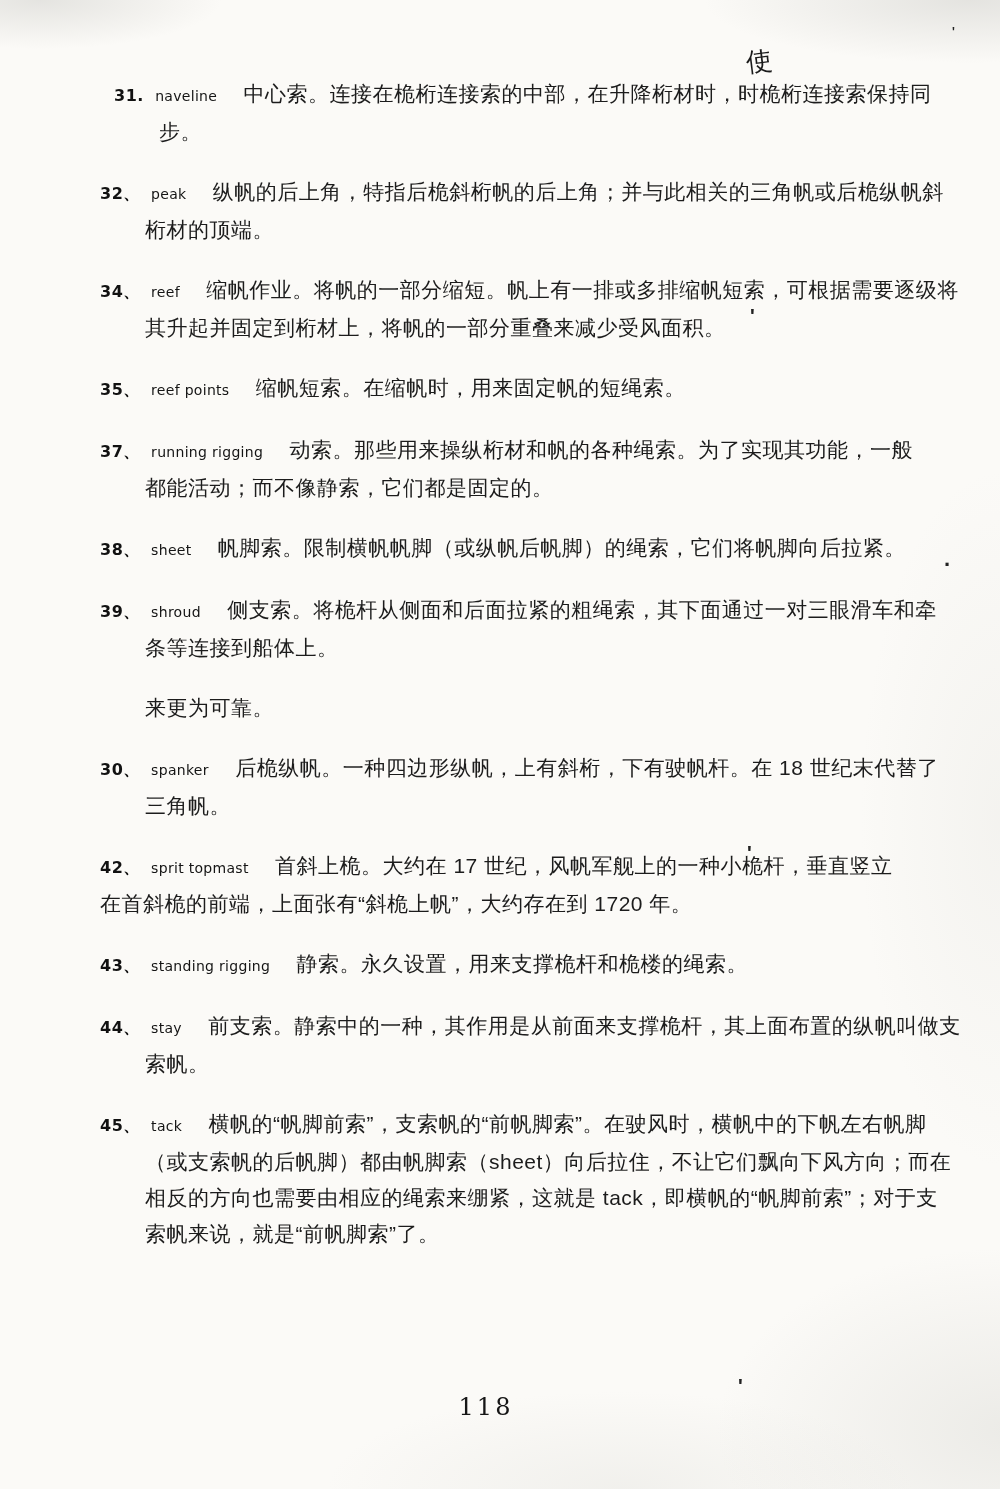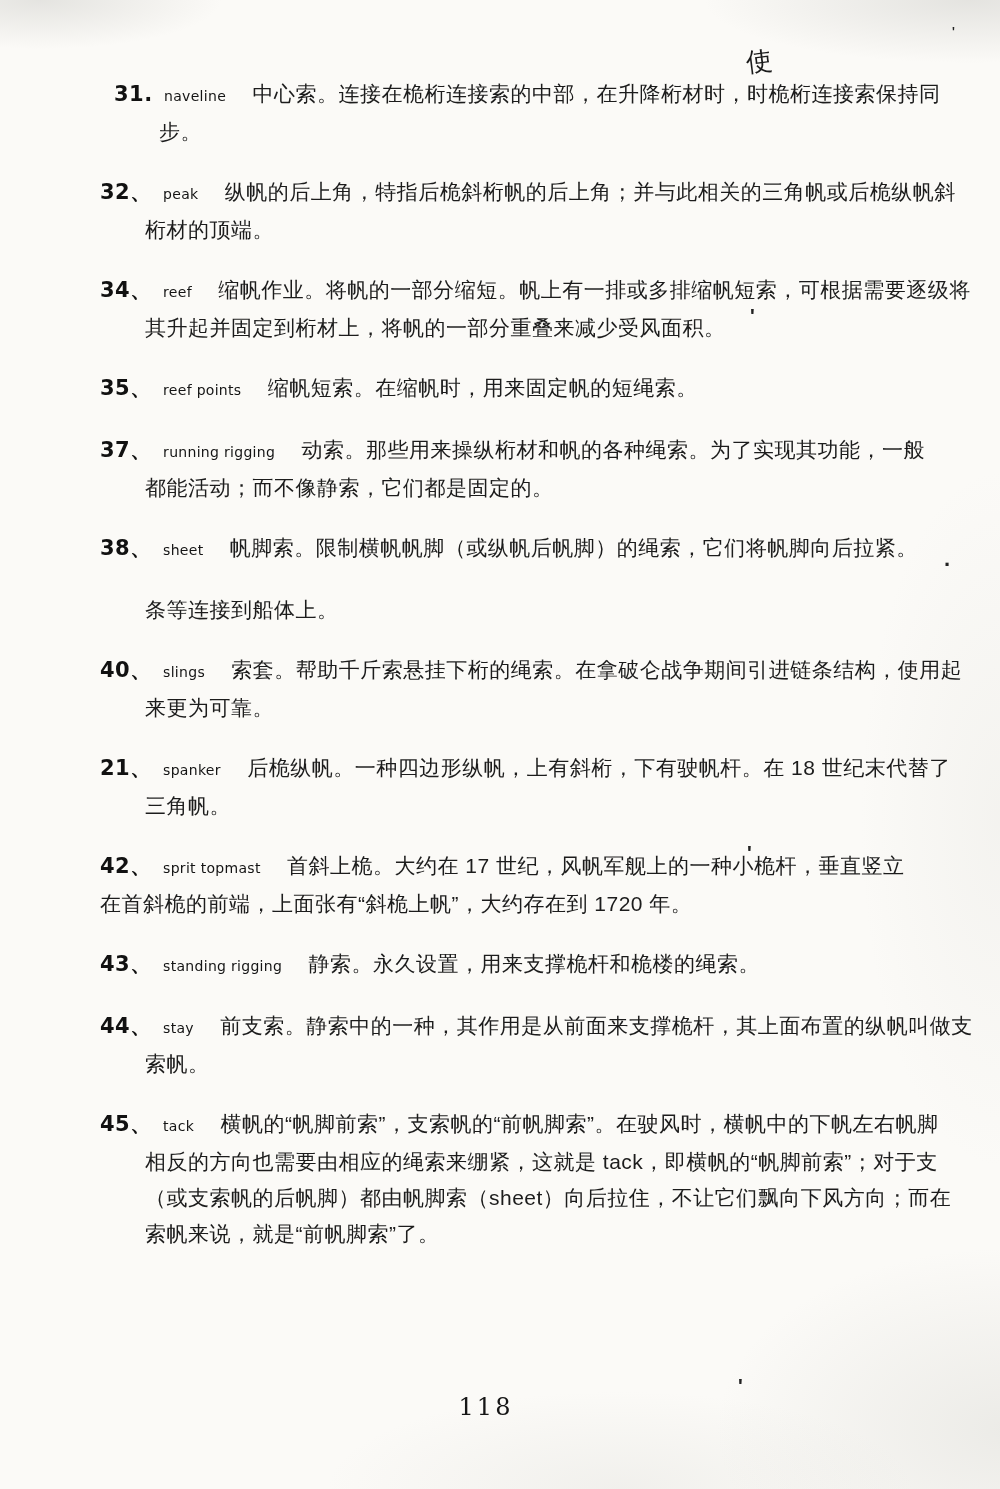--- a/index.html
+++ b/index.html
@@ -33,21 +33,21 @@
   .entry .line {
     line-height: 36px;
     white-space: nowrap;
   }
   .entry .line.cont { padding-left: 45px; }
   .entry .line.cont.flush { padding-left: 0; }
   .entry.indented { padding-left: 14px; }
   .num {
     font-family: "DejaVu Sans", sans-serif;
     font-weight: bold;
-    font-size: 21px;
+    font-size: 16px;
     letter-spacing: 0.5px;
     color: #111;
   }
   .term {
     font-family: "DejaVu Sans", sans-serif;
     font-size: 14px;
     letter-spacing: 0.3px;
     color: #141414;
     margin-left: 5px;
   }
@@ -149,35 +149,35 @@
 
     <div class="entry">
       <div class="line first">
         <span class="num">38、</span>
         <span class="term">sheet</span>
         <span class="def">帆脚索。限制横帆帆脚（或纵帆后帆脚）的绳索，它们将帆脚向后拉紧。</span>
       </div>
     </div>
 
     <div class="entry">
+      <div class="line first">
+        <span class="num">39、</span>
+        <span class="term">shroud</span>
+        <span class="def">侧支索。将桅杆从侧面和后面拉紧的粗绳索，其下面通过一对三眼滑车和牵</span>
+      </div>
       <div class="line cont">条等连接到船体上。</div>
     </div>
 
     <div class="entry">
-      <div class="line first">
-        <span class="num">40、</span>
-        <span class="term">slings</span>
-        <span class="def">索套。帮助千斤索悬挂下桁的绳索。在拿破仑战争期间引进链条结构，使用起</span>
-      </div>
       <div class="line cont">来更为可靠。</div>
     </div>
 
     <div class="entry">
       <div class="line first">
-        <span class="num">21、</span>
+        <span class="num">30、</span>
         <span class="term">spanker</span>
         <span class="def">后桅纵帆。一种四边形纵帆，上有斜桁，下有驶帆杆。在 18 世纪末代替了</span>
       </div>
       <div class="line cont">三角帆。</div>
     </div>
 
     <div class="entry">
       <div class="line first">
         <span class="num">42、</span>
         <span class="term">sprit topmast</span>
@@ -202,22 +202,22 @@
       </div>
       <div class="line cont">索帆。</div>
     </div>
 
     <div class="entry">
       <div class="line first">
         <span class="num">45、</span>
         <span class="term">tack</span>
         <span class="def">横帆的“帆脚前索”，支索帆的“前帆脚索”。在驶风时，横帆中的下帆左右帆脚</span>
       </div>
+      <div class="line cont">（或支索帆的后帆脚）都由帆脚索（sheet）向后拉住，不让它们飘向下风方向；而在</div>
       <div class="line cont">相反的方向也需要由相应的绳索来绷紧，这就是 tack，即横帆的“帆脚前索”；对于支</div>
-      <div class="line cont">（或支索帆的后帆脚）都由帆脚索（sheet）向后拉住，不让它们飘向下风方向；而在</div>
       <div class="line cont">索帆来说，就是“前帆脚索”了。</div>
     </div>
 
   </div>
 
   <div class="page-number">118</div>
 
 </div>
 
 </body></html>

